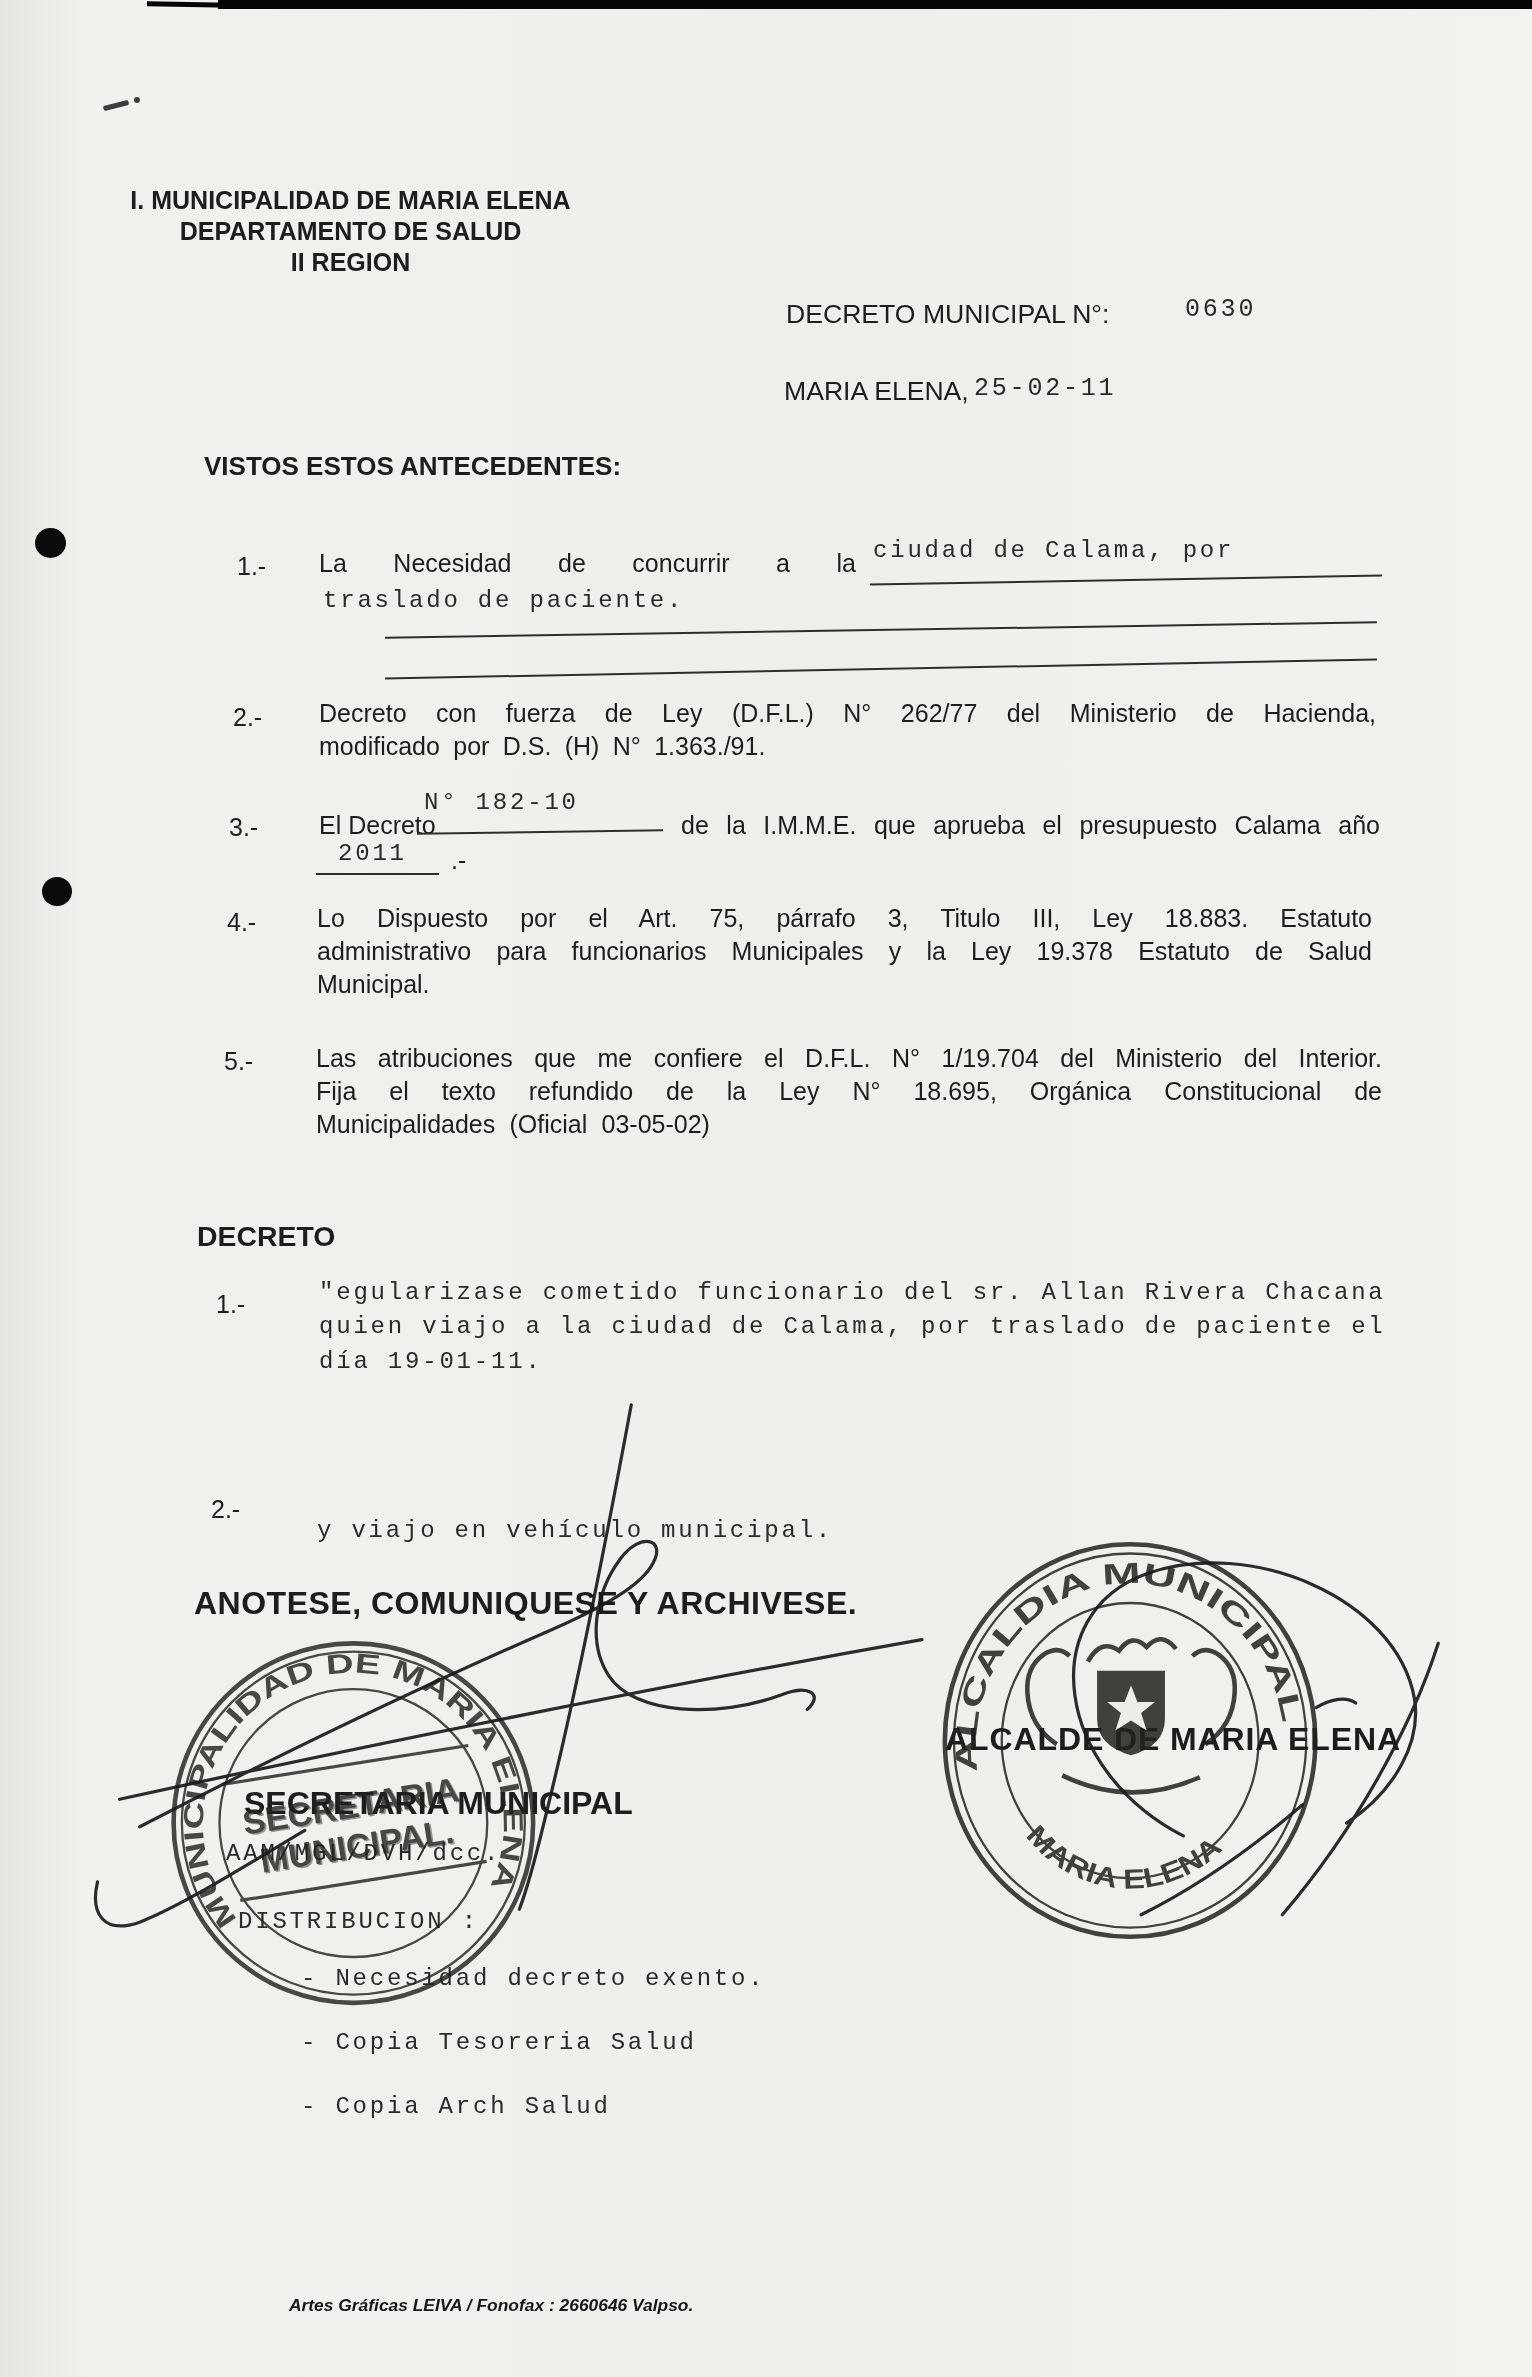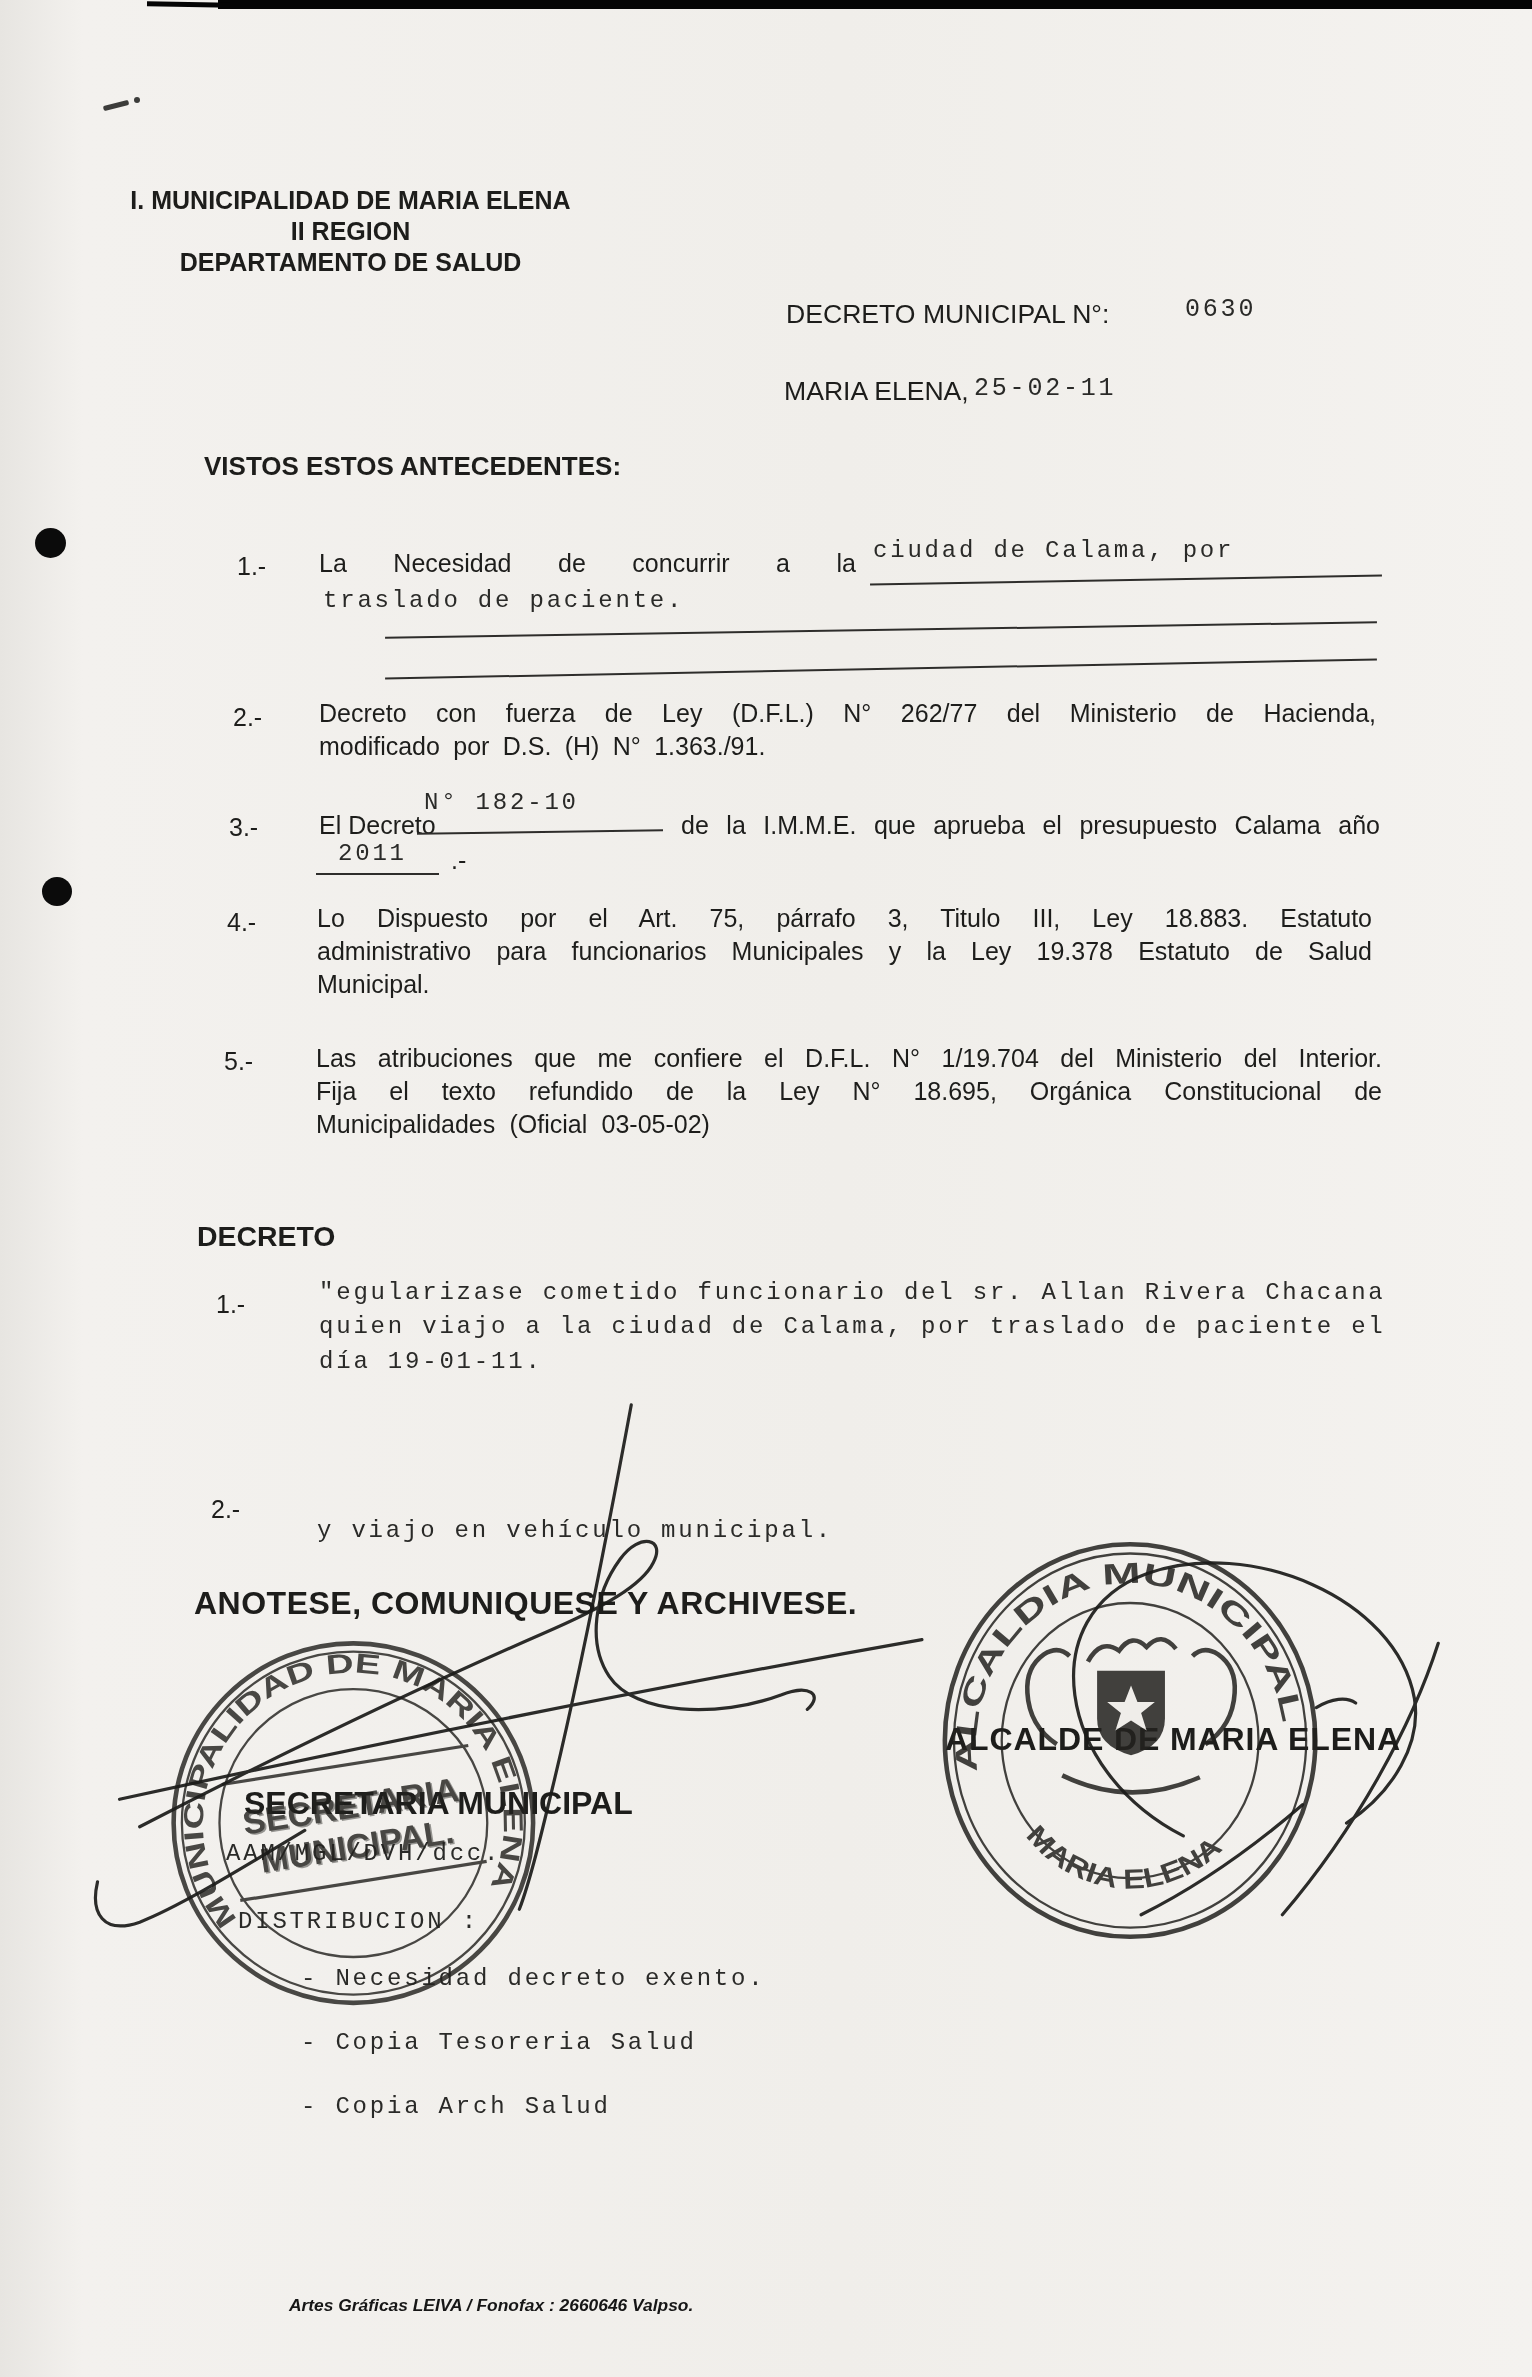--- a/index.html
+++ b/index.html
@@ -30,22 +30,22 @@
 
   <div class="abs topbar" style="left:218px;top:0;width:1314px;height:9.2px;"></div>
   <div class="abs topbar" style="left:147px;top:1.8px;width:83px;height:4.6px;transform:rotate(1deg);"></div>
   <div class="abs penmark" style="left:103px;top:103px;width:26px;height:4.6px;transform:rotate(-14deg);"></div>
   <div class="abs penmark" style="left:134px;top:97px;width:6.4px;height:6.4px;border-radius:50%;"></div>
   <div class="abs hole" style="left:35px;top:528px;width:31px;height:30px;"></div>
   <div class="abs hole" style="left:42px;top:877px;width:30px;height:29px;"></div>
 
   <div class="abs b f27" style="left:110px;top:185px;width:481px;text-align:center;line-height:31px;">
     <div>I. MUNICIPALIDAD DE MARIA ELENA</div>
+    <div>DEPARTAMENTO DE SALUD</div>
     <div>II REGION</div>
-    <div>DEPARTAMENTO DE SALUD</div>
   </div>
 
   <div class="abs f29" style="left:786px;top:299px;">DECRETO MUNICIPAL N°:</div>
   <div class="abs mono" style="left:1185px;top:295px;font-size:25px;">0630</div>
   <div class="abs f29" style="left:784px;top:376px;">MARIA ELENA,</div>
   <div class="abs mono" style="left:974px;top:374px;font-size:25px;">25-02-11</div>
 
   <div class="abs b" style="left:204px;top:451px;font-size:26px;">VISTOS ESTOS ANTECEDENTES:</div>
 
   <div class="abs f27" style="left:237px;top:552px;">1.-</div>

